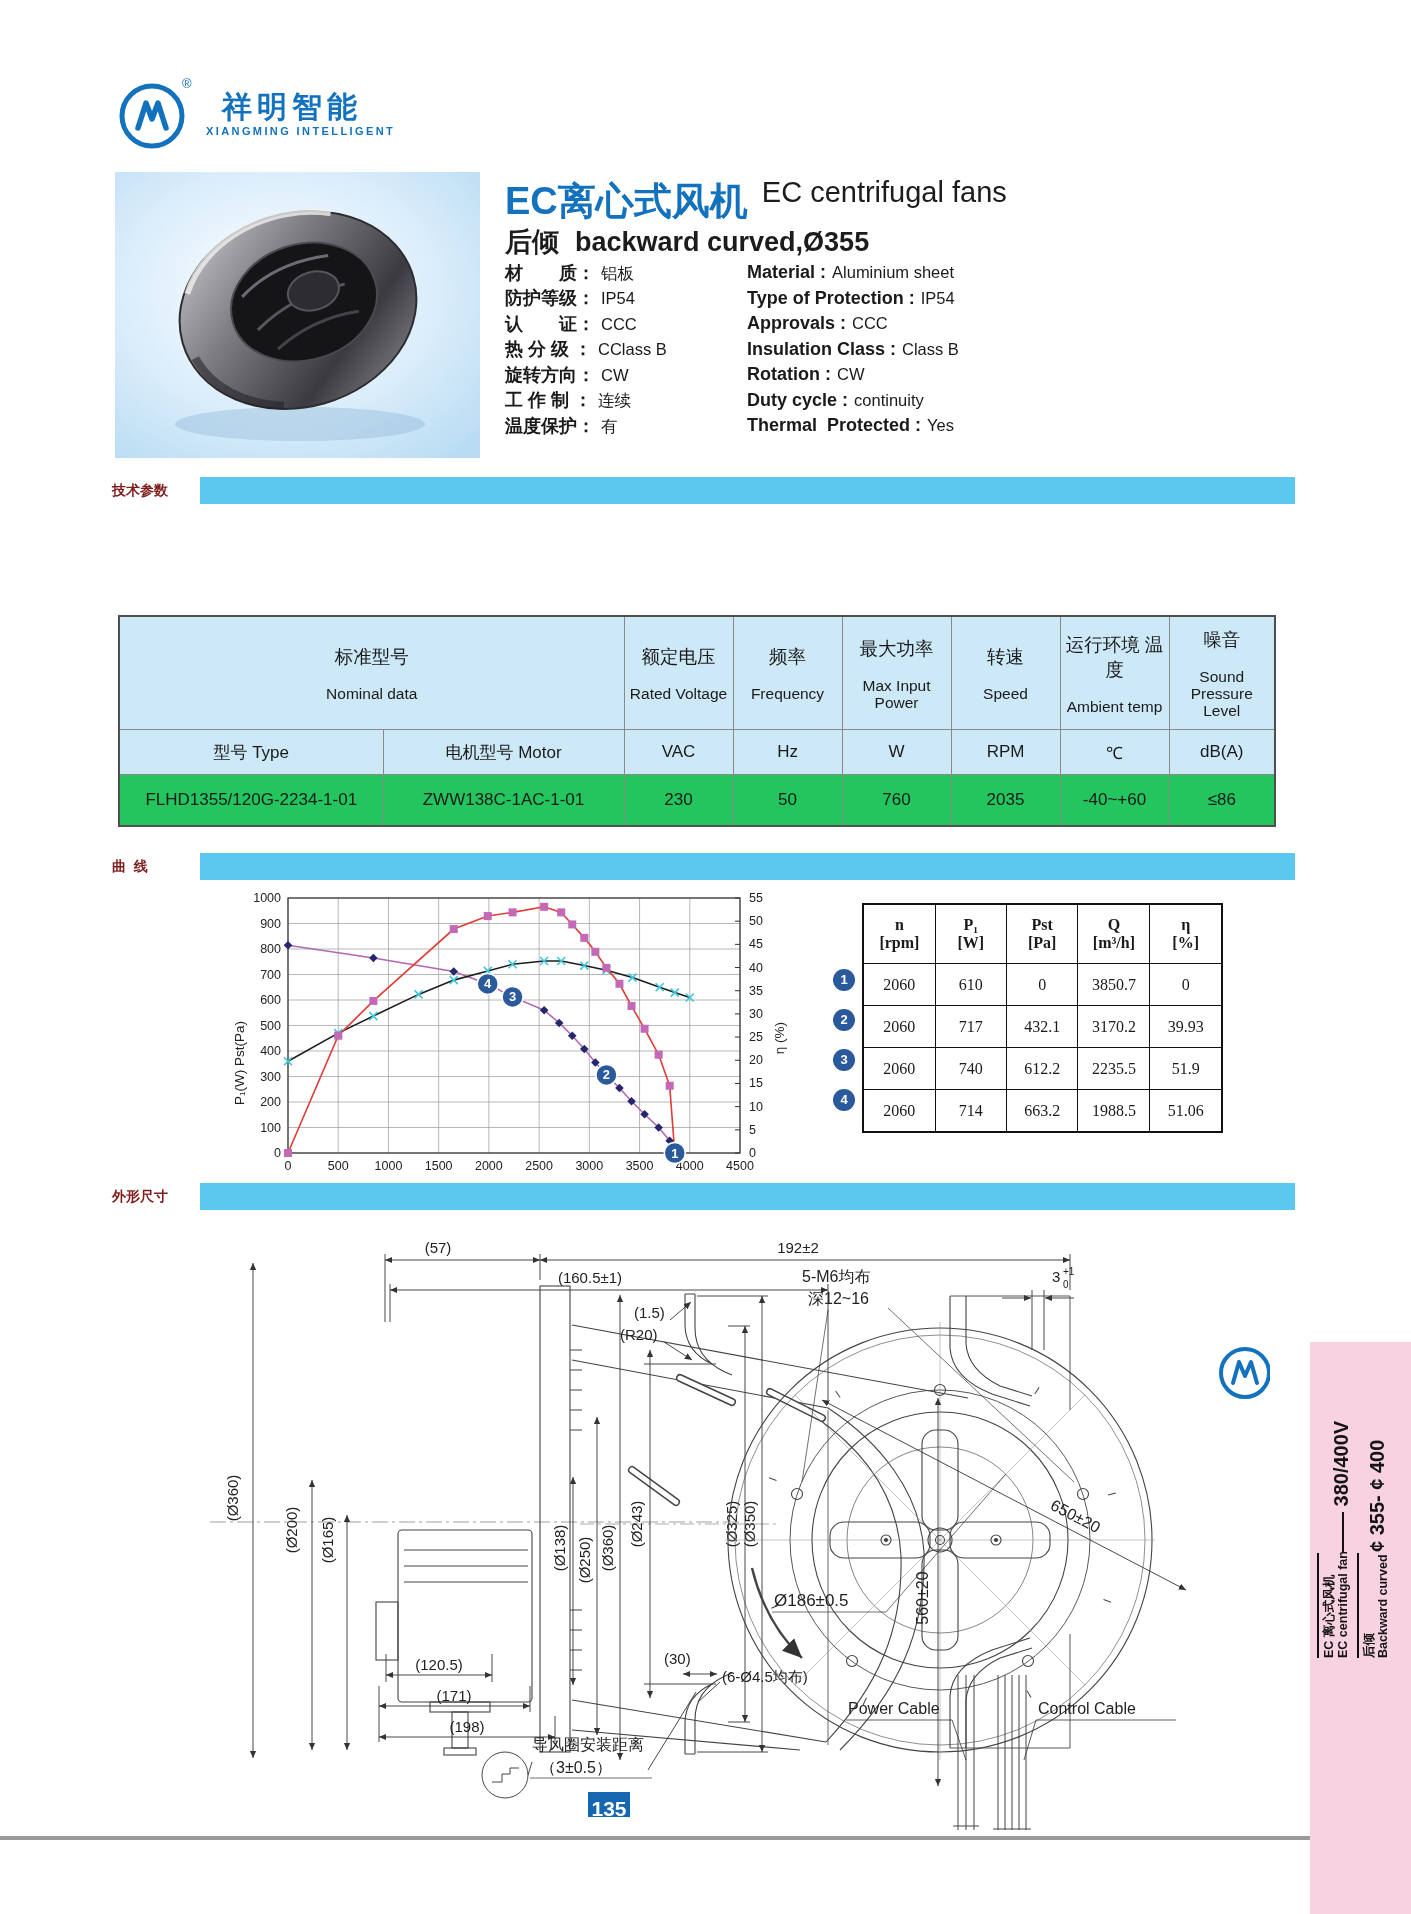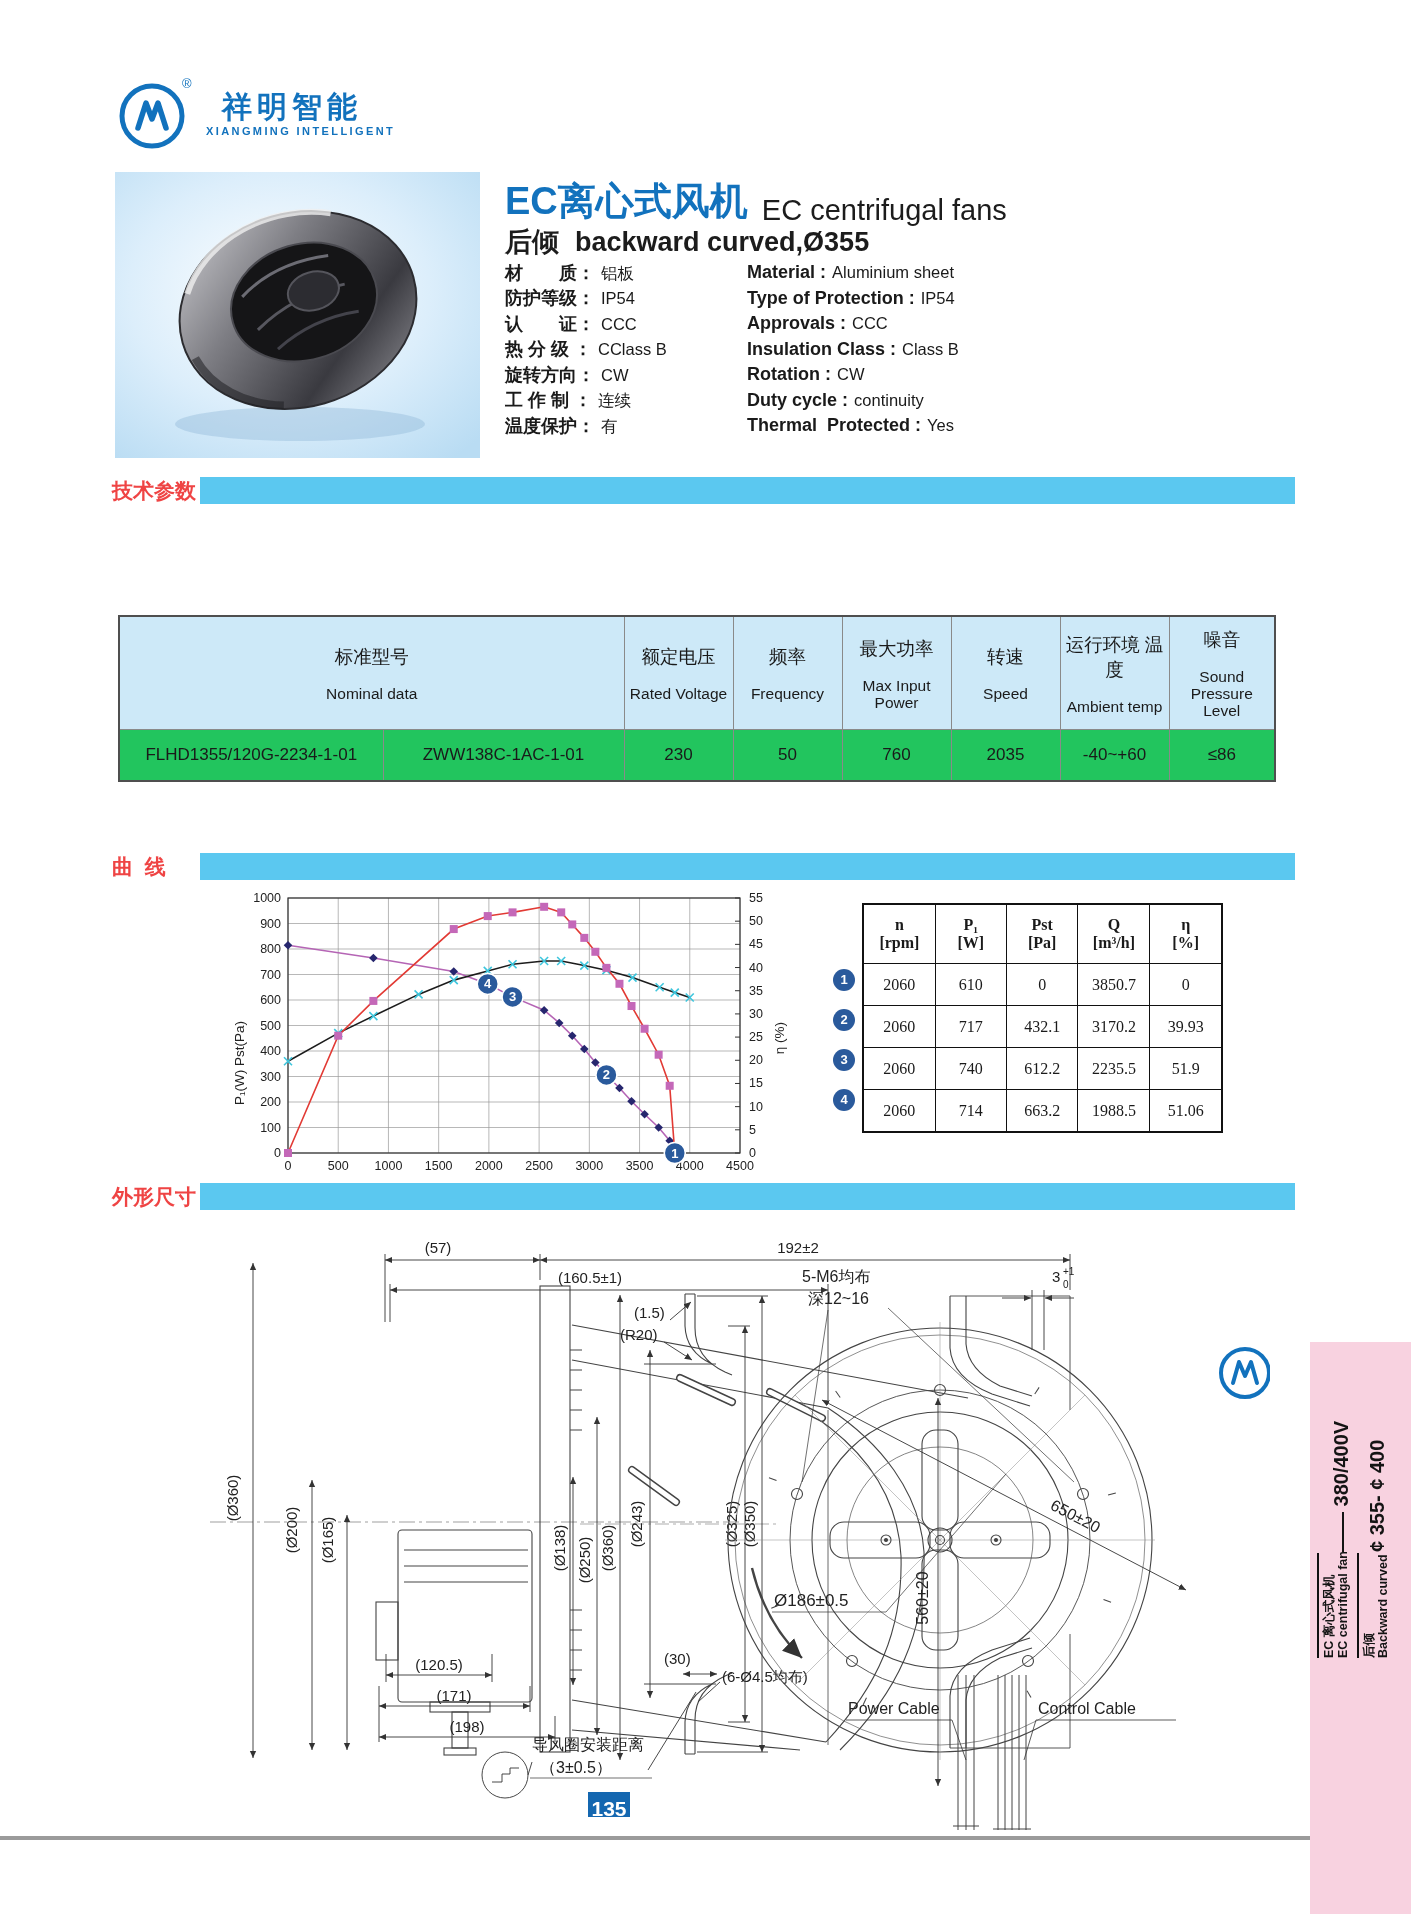--- a/index.html
+++ b/index.html
@@ -5,35 +5,35 @@
   html,body{margin:0;padding:0;background:#ffffff;}
   body{width:1411px;height:1914px;position:relative;font-family:"Liberation Sans",sans-serif;color:#1a1a1a;overflow:hidden;}
   .abs{position:absolute;}
   
   .logo{left:112px;top:72px;display:flex;align-items:center;gap:10px;}
   .logo-text .zh{font-size:30px;font-weight:bold;color:#1272bd;letter-spacing:5px;line-height:32px;margin-left:16px;}
   .logo-text .en{font-size:11px;font-weight:bold;color:#1272bd;letter-spacing:2.4px;margin-top:2px;}
   
   .photo{left:115px;top:172px;width:365px;height:286px;}
   
-  .title-row{left:505px;top:176px;display:flex;align-items:flex-end;gap:14px;white-space:nowrap;}
+  .title-row{left:505px;top:176px;display:flex;gap:14px;white-space:nowrap;}
   .title-zh{font-size:38px;font-weight:bold;color:#1272bd;}
   .title-en{font-size:29px;color:#1c1c1c;}
   .subtitle-row{left:505px;top:224px;display:flex;align-items:baseline;gap:16px;white-space:nowrap;}
   .subtitle-zh,.subtitle-en{font-size:27px;font-weight:bold;color:#1c1c1c;}
   
   .specs{left:505px;top:260px;width:520px;}
   .spec-row{display:flex;height:25.5px;align-items:center;}
   .spec-zh{width:242px;display:flex;align-items:baseline;}
   .spec-en{flex:1;display:flex;align-items:baseline;}
   .spec-label{font-weight:bold;font-size:18px;white-space:pre;}
   .spec-value{font-size:16.5px;margin-left:6px;white-space:pre;}
   
   .sec{display:flex;align-items:center;}
-  .sec-title{font-size:21px;font-weight:bold;color:#ef4444;width:86px;white-space:pre;}
+  .sec-title{font-size:14px;font-weight:bold;color:#7f1d1d;width:86px;white-space:pre;}
   .sec-bar{position:absolute;height:27px;background:#5bc8f0;left:88px;width:1095px;}
   .sec-tech{left:112px;top:477px;width:1183px;height:27px;}
   .sec-curve{left:112px;top:853px;width:1183px;height:27px;}
   .sec-dims{left:112px;top:1183px;width:1183px;height:27px;}
   
   .tech-table{left:118px;top:615px;}
   table.tech{border-collapse:collapse;border:2px solid #4f4f4f;table-layout:fixed;width:1156px;}
   table.tech td{border:1px solid #8a8a8a;text-align:center;vertical-align:middle;padding:2px;}
   table.tech tr.h1 td{background:#cde9f8;height:108px;}
   table.tech tr.h2 td{background:#cde9f8;height:40px;font-size:17px;}
@@ -228,20 +228,30 @@
             <div class="hc-en">Speed</div>
           </td>
       <td>
             <div class="hc-zh">运行环境 温度</div>
             <div class="hc-en">Ambient temp</div>
           </td>
       <td>
             <div class="hc-zh">噪音</div>
             <div class="hc-en">Sound Pressure Level</div>
           </td>
+    </tr>
+    <tr class="h2">
+      <td>型号  Type</td>
+      <td>电机型号  Motor</td>
+      <td>VAC</td>
+      <td>Hz</td>
+      <td>W</td>
+      <td>RPM</td>
+      <td>℃</td>
+      <td>dB(A)</td>
     </tr>
     <tr class="d">
       <td>FLHD1355/120G-2234-1-01</td>
       <td>ZWW138C-1AC-1-01</td>
       <td>230</td>
       <td>50</td>
       <td>760</td>
       <td>2035</td>
       <td>-40~+60</td>
       <td>≤86</td>

